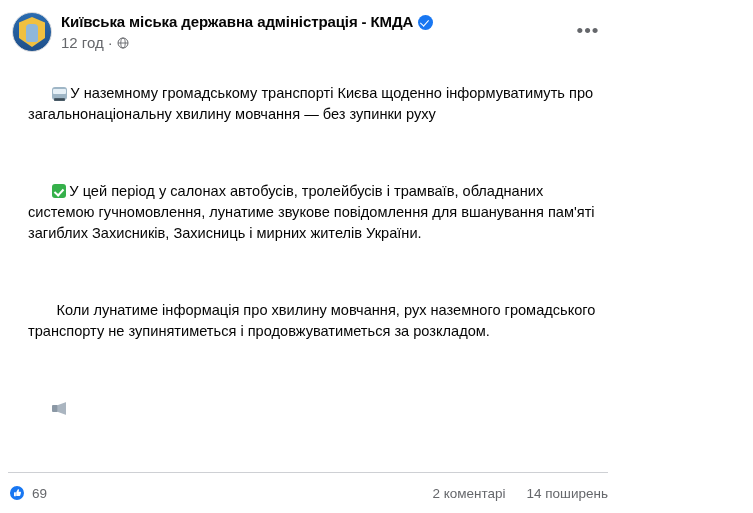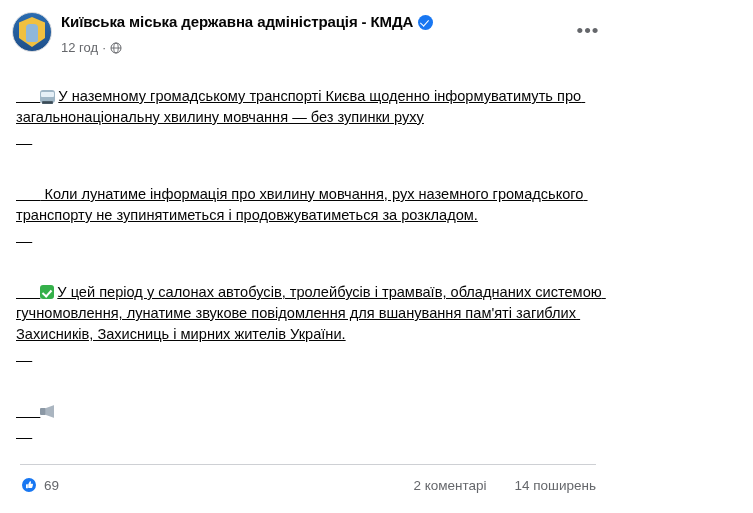--- a/index.html
+++ b/index.html
@@ -87,23 +87,23 @@
     top: 3px;
     width: 4px;
     height: 7px;
     border: solid #ffffff;
     border-width: 0 1.8px 1.8px 0;
     transform: rotate(42deg);
   }
   .meta-row {
     display: flex;
     align-items: center;
-    margin-top: 9px;
+    margin-top: 3px;
     color: #65676b;
-    font-size: 13px;
+    font-size: 15px;
   }
   .meta-dot {
     margin: 0 4px;
   }
   .globe-icon {
     width: 12px;
     height: 12px;
     display: inline-block;
     position: relative;
   }
@@ -125,23 +125,22 @@
   }
 
   
   .post-body {
     padding: 6px 12px 0 12px;
     font-size: 14.6px;
     line-height: 21px;
     color: #050505;
   }
   .para {
-    margin: 0 0 14px 4px;
+    margin: 0 0 14px 16px;
     white-space: pre-wrap;
-    text-decoration: underline;
   }
   .para:last-child { margin-bottom: 0; }
   .emoji-img {
     display: inline-block;
     vertical-align: -2px;
     margin-right: 3px;
   }
   
   .em-bus {
     width: 15px; height: 13px;
@@ -195,22 +194,22 @@
     content:""; position:absolute; left:5px; top:0;
     width:9px; height:13px; background:#aab5c0;
     clip-path: polygon(0 25%, 100% 0, 100% 100%, 0 75%);
   }
 
   
   .footer-wrap {
     position: absolute;
     left: 0;
     right: 0;
-    bottom: 8px;
-    padding: 0 20px;
+    bottom: 0;
+    padding: 0 8px;
   }
   .footer-divider {
     height: 1px;
     background: #ced0d4;
     margin: 0 0 0 0;
   }
   .footer-row {
     display: flex;
     align-items: center;
     justify-content: space-between;
@@ -231,21 +230,21 @@
     align-items: center;
     justify-content: center;
     border: 2px solid #ffffff;
     margin-right: 6px;
   }
   .like-badge svg { display: block; }
   .reaction-count { color: #65676b; font-size: 13.5px; }
   .footer-right {
     display: flex;
     align-items: center;
-    gap: 28px;
+    gap: 21px;
     text-align: center;
   }
   .footer-right span { cursor: pointer; }
 </style>
 </head>
 <body>
 
 <div id="post">
 
   <div class="post-header">
@@ -276,25 +275,25 @@
   </div>
 
   <div class="post-body">
 
     <p class="para">
       <span class="emoji-img em-bus"></span><span>У наземному громадському транспорті Києва щоденно інформуватимуть про загальнонаціональну хвилину мовчання — без зупинки руху</span>
     </p>
 
 
     <p class="para">
+      <span class="emoji-img em-check"></span><span>У цей період у салонах автобусів, тролейбусів і трамваїв, обладнаних системою гучномовлення, лунатиме звукове повідомлення для вшанування пам'яті загиблих Захисників, Захисниць і мирних жителів України.</span>
+    </p>
+
+    <p class="para">
       <span> Коли лунатиме інформація про хвилину мовчання, рух наземного громадського транспорту не зупинятиметься і продовжуватиметься за розкладом.</span>
-    </p>
-
-    <p class="para">
-      <span class="emoji-img em-check"></span><span>У цей період у салонах автобусів, тролейбусів і трамваїв, обладнаних системою гучномовлення, лунатиме звукове повідомлення для вшанування пам'яті загиблих Захисників, Захисниць і мирних жителів України.</span>
     </p>
 
     <p class="para">
       <span class="emoji-img em-speak"></span>
     </p>
 
   </div>
 
   <div class="footer-wrap">
     <div class="footer-divider"></div>

